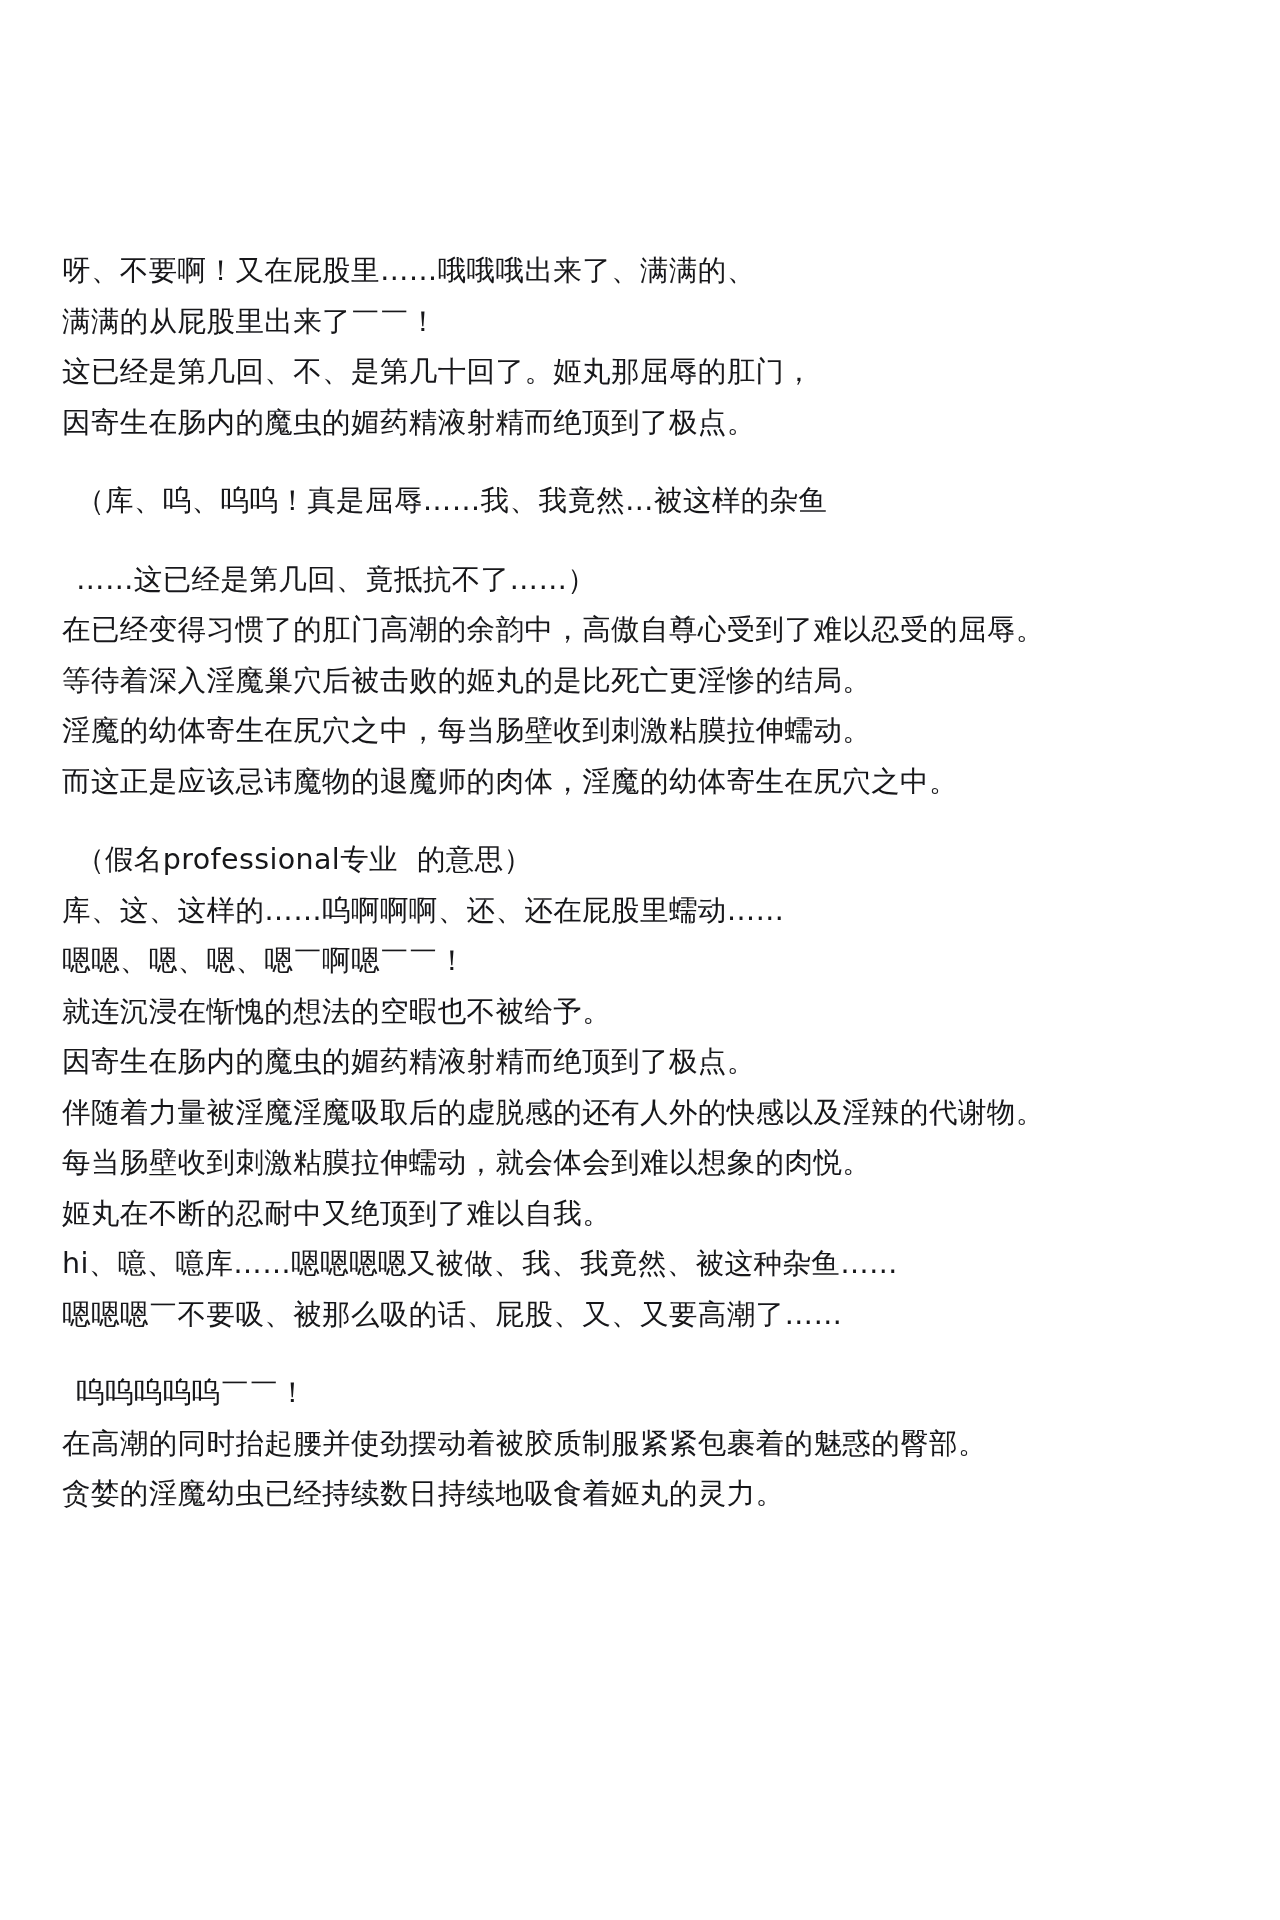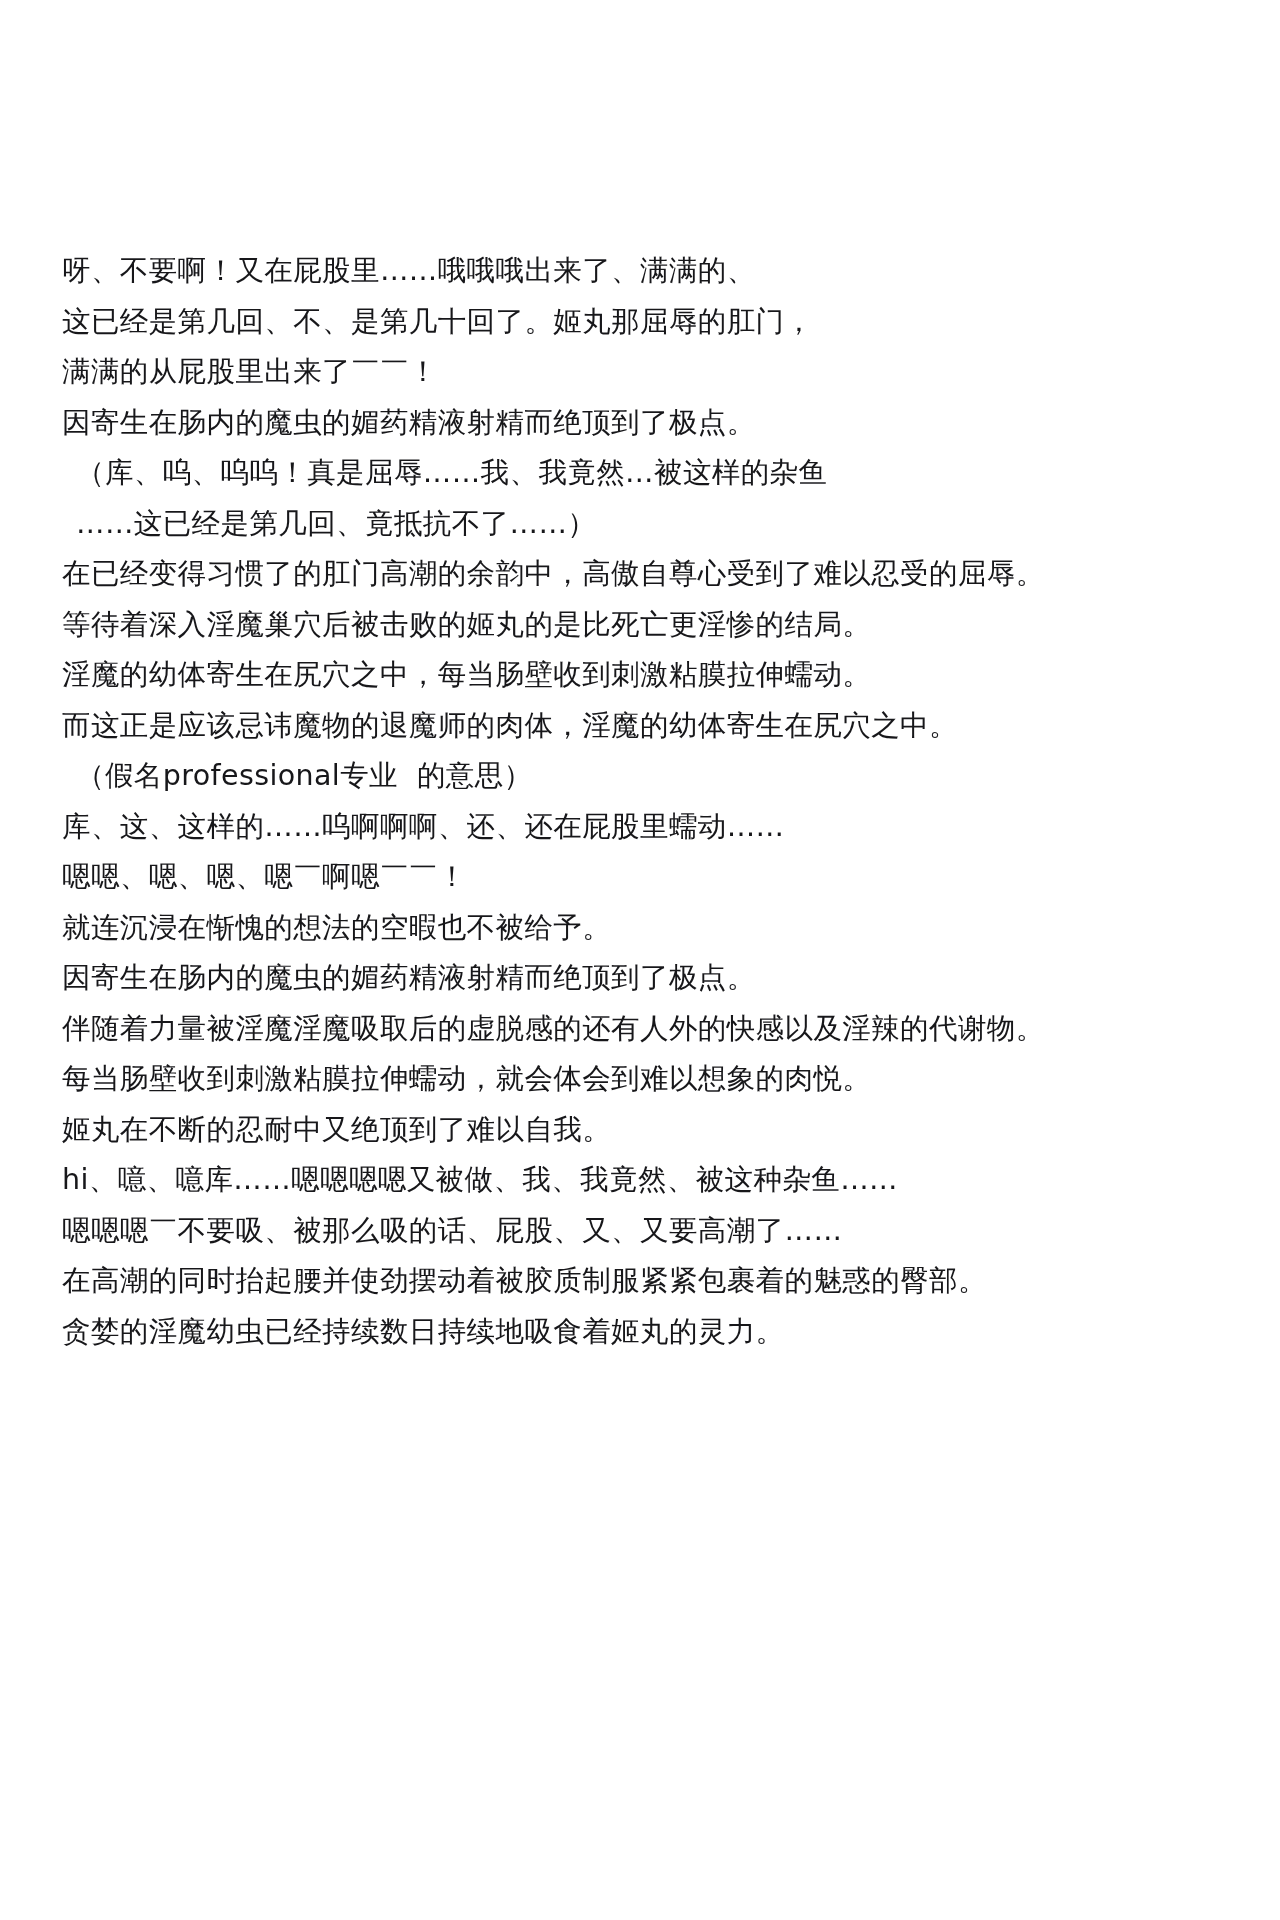--- a/index.html
+++ b/index.html
@@ -32,43 +32,45 @@
   .line {
     font-size: 28.5px;
     line-height: 50.5px;
     letter-spacing: 0.4px;
     white-space: pre;
     color: #17171a;
     font-family: "DejaVu Sans", "Liberation Sans", sans-serif;
   }
   .indent {
     padding-left: 14px;
+    margin-top: 28px;
   }
 </style>
 </head>
 <body>
 
 <div class="page">
   <div class="text-block">
     <div class="line">呀、不要啊！又在屁股里……哦哦哦出来了、满满的、</div>
+    <div class="line">满满的从屁股里出来了￣￣！</div>
     <div class="line">这已经是第几回、不、是第几十回了。姬丸那屈辱的肛门，</div>
-    <div class="line">满满的从屁股里出来了￣￣！</div>
     <div class="line">因寄生在肠内的魔虫的媚药精液射精而绝顶到了极点。</div>
     <div class="line indent">（库、呜、呜呜！真是屈辱……我、我竟然…被这样的杂鱼</div>
     <div class="line indent">……这已经是第几回、竟抵抗不了……）</div>
     <div class="line">在已经变得习惯了的肛门高潮的余韵中，高傲自尊心受到了难以忍受的屈辱。</div>
     <div class="line">等待着深入淫魔巢穴后被击败的姬丸的是比死亡更淫惨的结局。</div>
     <div class="line">淫魔的幼体寄生在尻穴之中，每当肠壁收到刺激粘膜拉伸蠕动。</div>
     <div class="line">而这正是应该忌讳魔物的退魔师的肉体，淫魔的幼体寄生在尻穴之中。</div>
     <div class="line indent">（假名professional专业  的意思）</div>
     <div class="line">库、这、这样的……呜啊啊啊、还、还在屁股里蠕动……</div>
     <div class="line">嗯嗯、嗯、嗯、嗯￣啊嗯￣￣！</div>
     <div class="line">就连沉浸在惭愧的想法的空暇也不被给予。</div>
     <div class="line">因寄生在肠内的魔虫的媚药精液射精而绝顶到了极点。</div>
     <div class="line">伴随着力量被淫魔淫魔吸取后的虚脱感的还有人外的快感以及淫辣的代谢物。</div>
     <div class="line">每当肠壁收到刺激粘膜拉伸蠕动，就会体会到难以想象的肉悦。</div>
     <div class="line">姬丸在不断的忍耐中又绝顶到了难以自我。</div>
     <div class="line">hi、噫、噫库……嗯嗯嗯嗯又被做、我、我竟然、被这种杂鱼……</div>
     <div class="line">嗯嗯嗯￣不要吸、被那么吸的话、屁股、又、又要高潮了……</div>
+    <div class="line indent">呜呜呜呜呜￣￣！</div>
     <div class="line">在高潮的同时抬起腰并使劲摆动着被胶质制服紧紧包裹着的魅惑的臀部。</div>
     <div class="line">贪婪的淫魔幼虫已经持续数日持续地吸食着姬丸的灵力。</div>
   </div>
 </div>
 
 </body></html>

